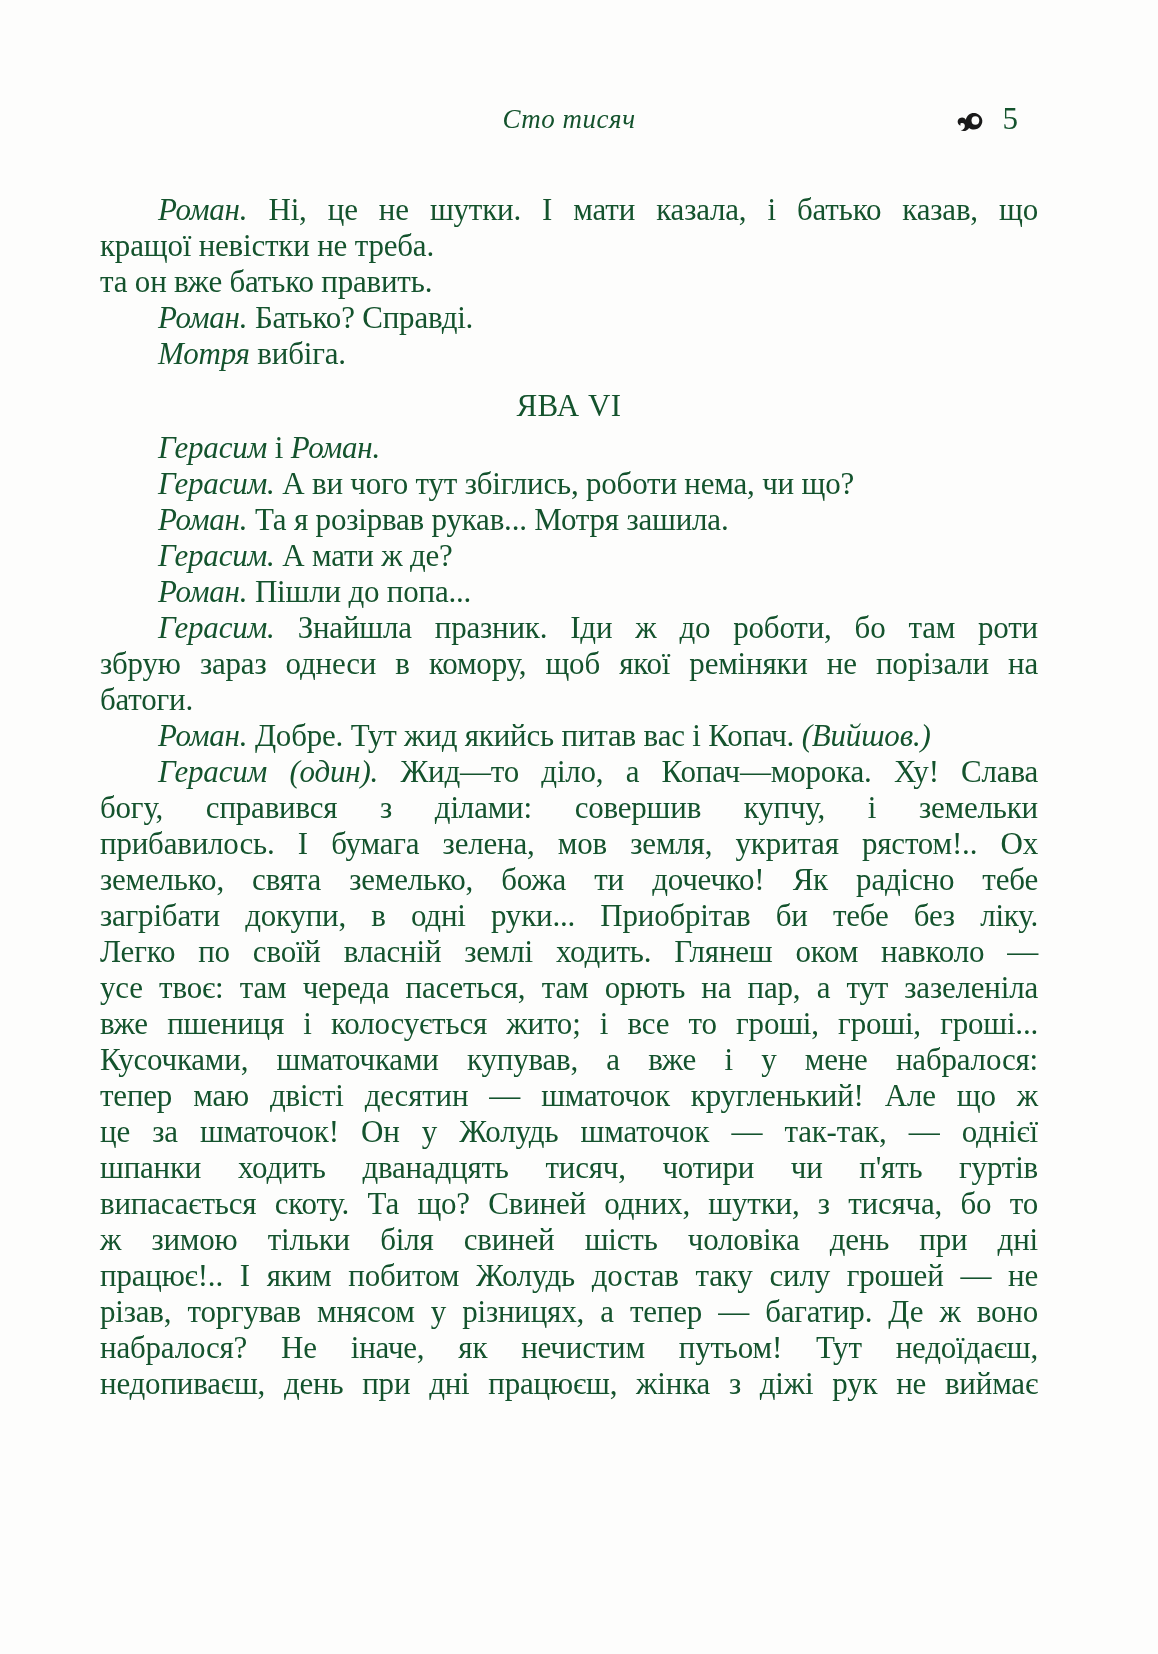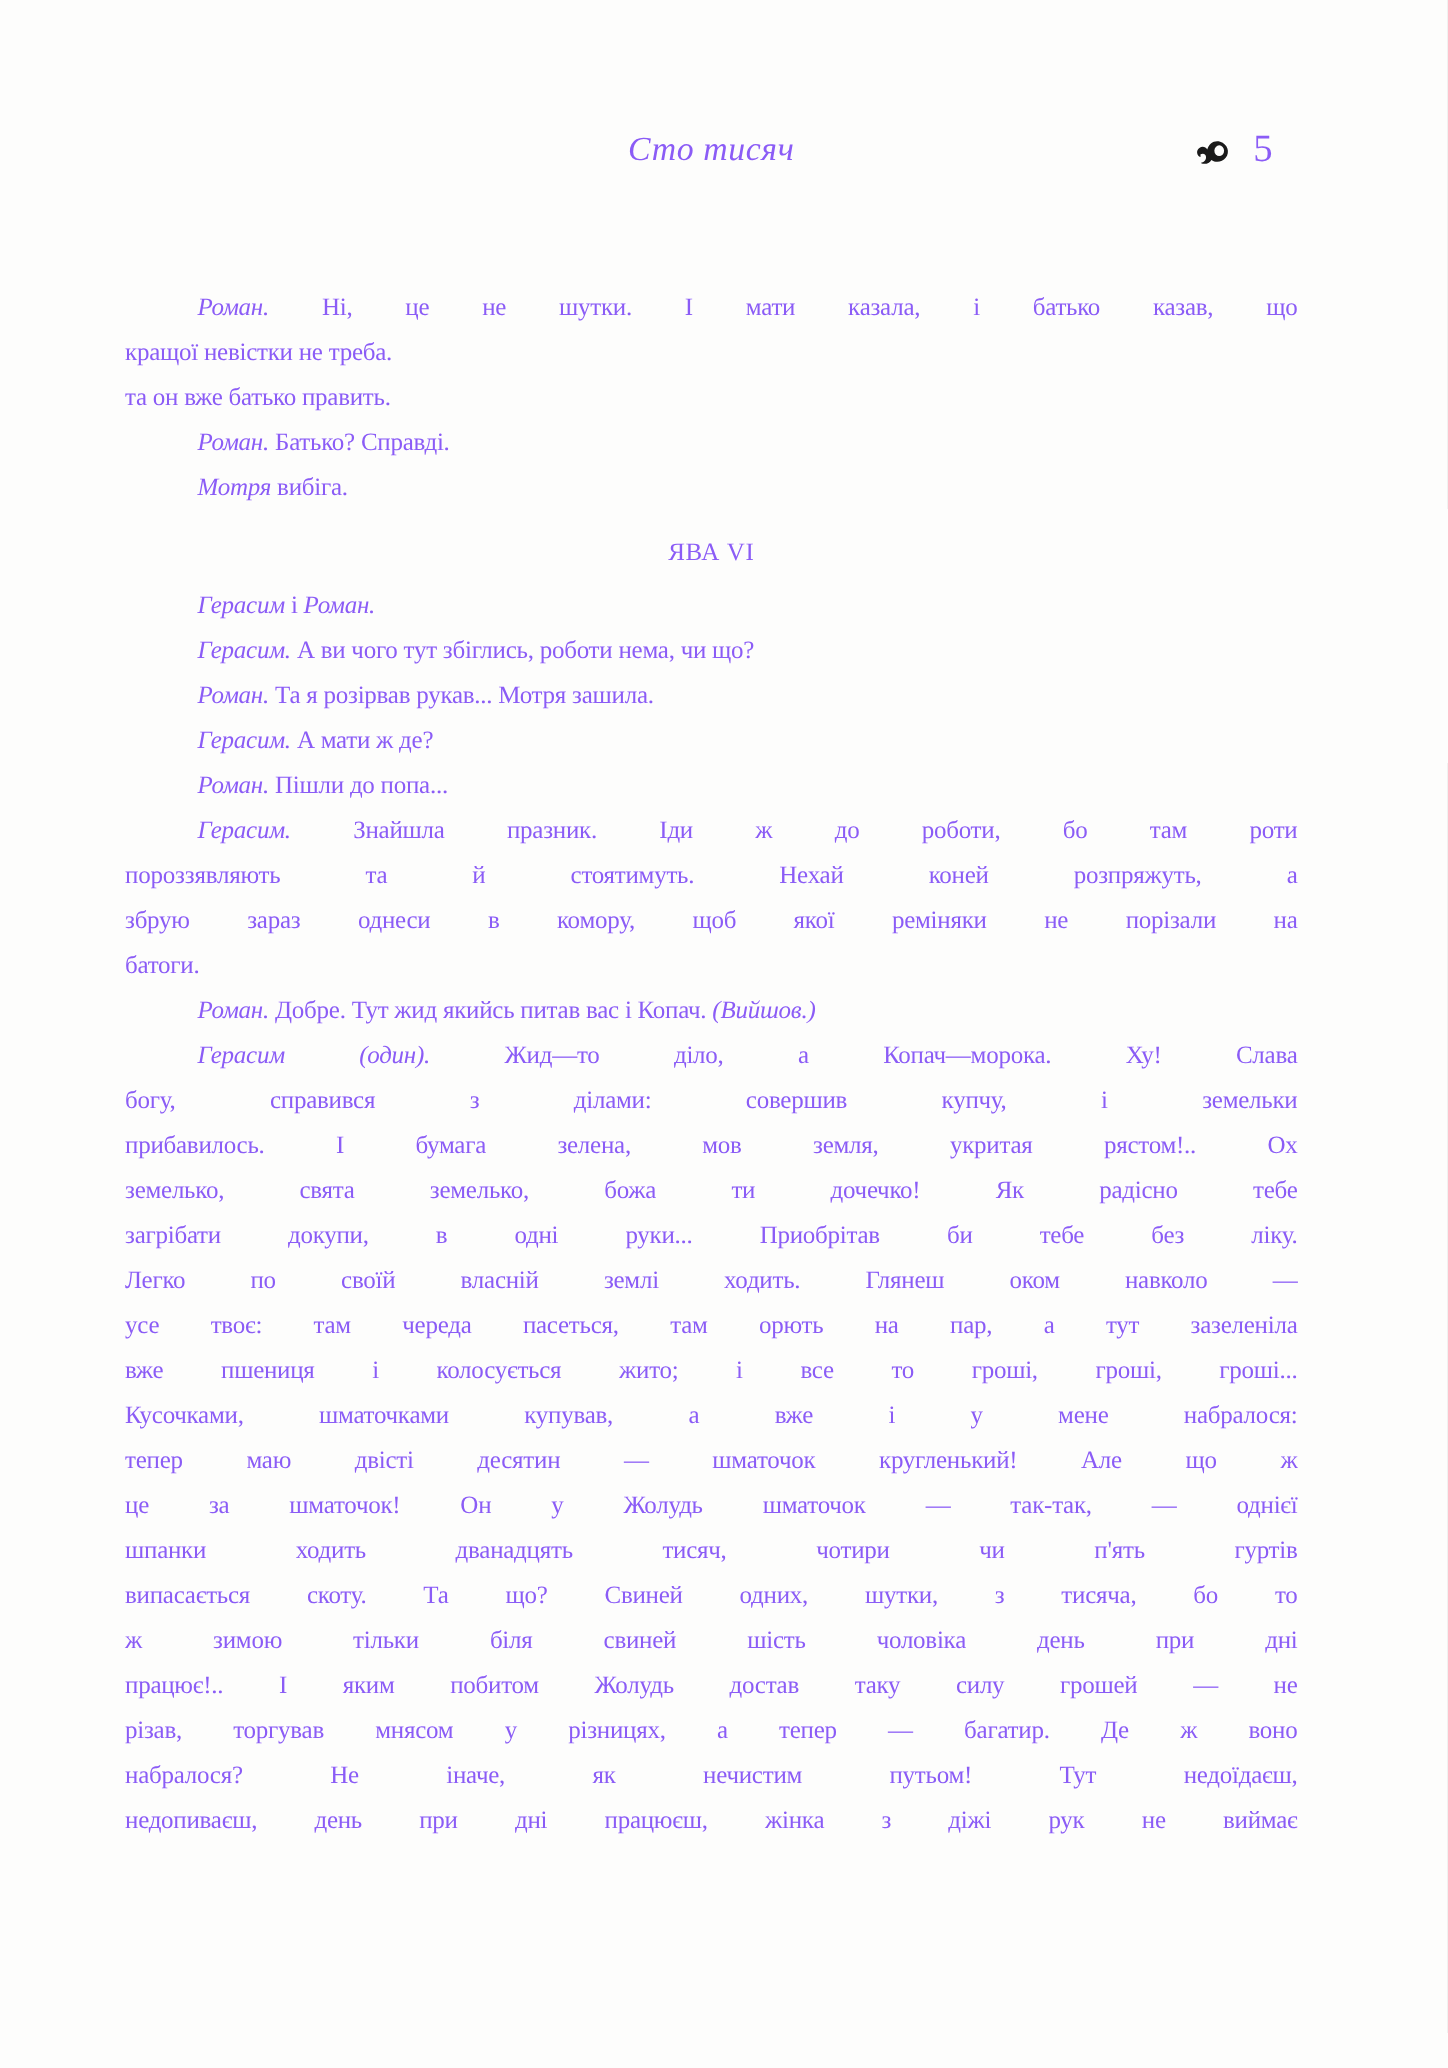--- a/index.html
+++ b/index.html
@@ -1,21 +1,21 @@
 <!DOCTYPE html>
 <html><head>
 <meta charset="utf-8">
 <style>
   html, body { margin: 0; padding: 0; background: #e8e8e8; }
   .page {
     position: relative;
     width: 1158px;
     height: 1654px;
     background: #fdfdfc;
-    color: #8b5cf6;
+    color: #14532d;
     font-family: "Liberation Serif", "DejaVu Serif", serif;
     overflow: hidden;
     margin: 0 auto;
   }
   .page-header {
     position: absolute;
     top: 101px;
     left: 100px;
     width: 938px;
     height: 42px;
@@ -38,24 +38,23 @@
   }
   .fleuron { display: inline-block; }
   .fleuron svg { width: 33px; height: 24px; display: block; margin-top: 5px; }
   .page-number { font-size: 31px; line-height: 36px; }
 
   .text-body {
     position: absolute;
     top: 192px;
     left: 100px;
     width: 938px;
-    font-size: 20px;
+    font-size: 31px;
     line-height: 36px;
     letter-spacing: -0.2px;
-    margin-top: 36px;
   }
   .line { text-align: justify; white-space: normal; }
   .line.fill { text-align-last: justify; }
   .line.ind { text-indent: 58px; }
   .line.heading {
     text-align: right;
     text-align-last: center;
     margin: 16px 0 6px 0;
     letter-spacing: 0.5px;
   }
@@ -85,21 +84,20 @@
       <div class="line"><span>та он вже батько править.</span></div>
       <div class="line ind"><em>Роман.</em><span> Батько? Справді.</span></div>
       <div class="line ind"><em>Мотря</em><span> вибіга.</span></div>
       <div class="line heading"><span>ЯВА VI</span></div>
       <div class="line ind"><em>Герасим</em><span> і </span><em>Роман.</em></div>
       <div class="line ind"><em>Герасим.</em><span> А ви чого тут збіглись, роботи нема, чи що?</span></div>
       <div class="line ind"><em>Роман.</em><span> Та я розірвав рукав... Мотря зашила.</span></div>
       <div class="line ind"><em>Герасим.</em><span> А мати ж де?</span></div>
       <div class="line ind"><em>Роман.</em><span> Пішли до попа...</span></div>
       <div class="line ind fill"><em>Герасим.</em><span> Знайшла празник. Іди ж до роботи, бо там роти</span></div>
-      <div class="line fill"><span>пороззявляють та й стоятимуть. Нехай коней розпряжуть, а</span></div>
       <div class="line fill"><span>збрую зараз однеси в комору, щоб якої реміняки не порізали на</span></div>
       <div class="line"><span>батоги.</span></div>
       <div class="line ind"><em>Роман.</em><span> Добре. Тут жид якийсь питав вас і Копач. </span><em>(Вийшов.)</em></div>
       <div class="line ind fill"><em>Герасим (один).</em><span> Жид—то діло, а Копач—морока. Ху! Слава</span></div>
       <div class="line fill"><span>богу, справився з ділами: совершив купчу, і земельки</span></div>
       <div class="line fill"><span>прибавилось. І бумага зелена, мов земля, укритая рястом!.. Ох</span></div>
       <div class="line fill"><span>земелько, свята земелько, божа ти дочечко! Як радісно тебе</span></div>
       <div class="line fill"><span>загрібати докупи, в одні руки... Приобрітав би тебе без ліку.</span></div>
       <div class="line fill"><span>Легко по своїй власній землі ходить. Глянеш оком навколо —</span></div>
       <div class="line fill"><span>усе твоє: там череда пасеться, там орють на пар, а тут зазеленіла</span></div>

